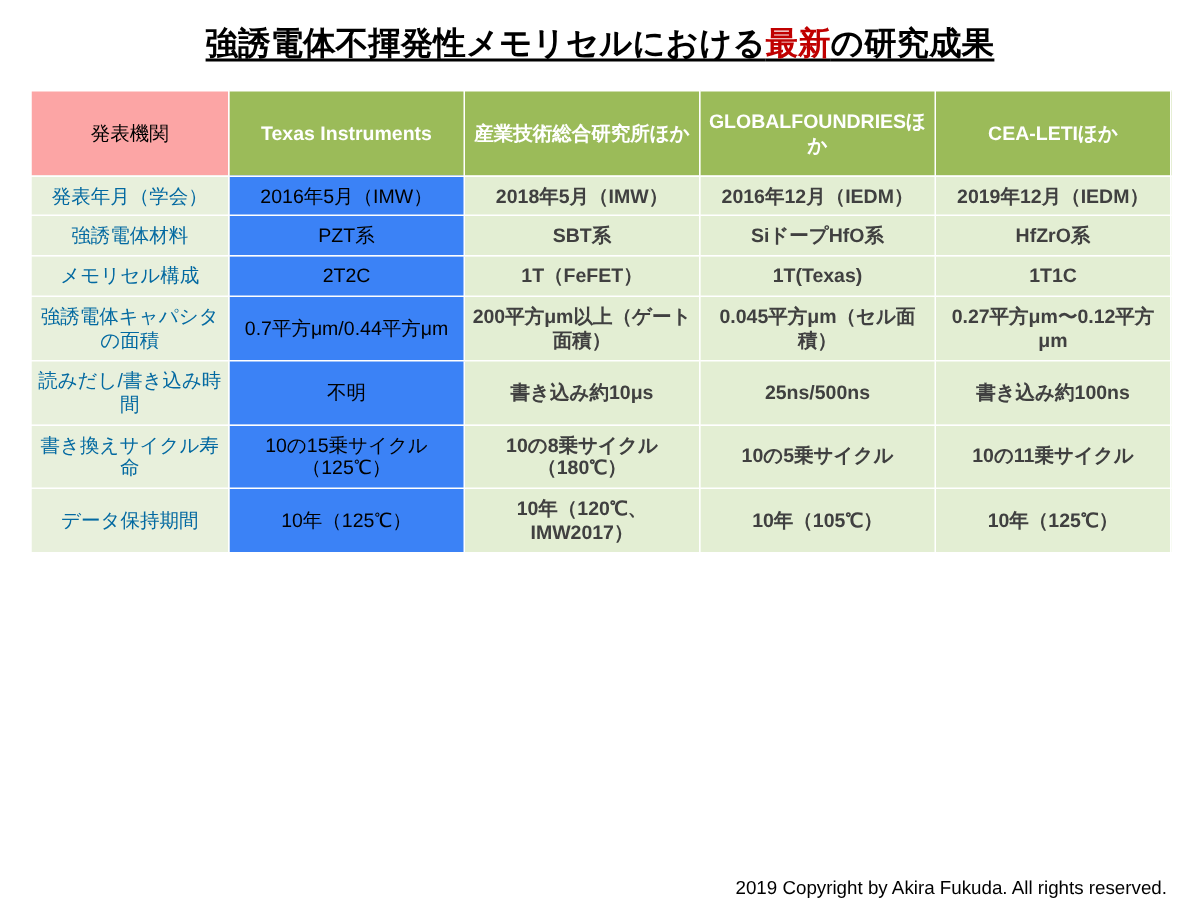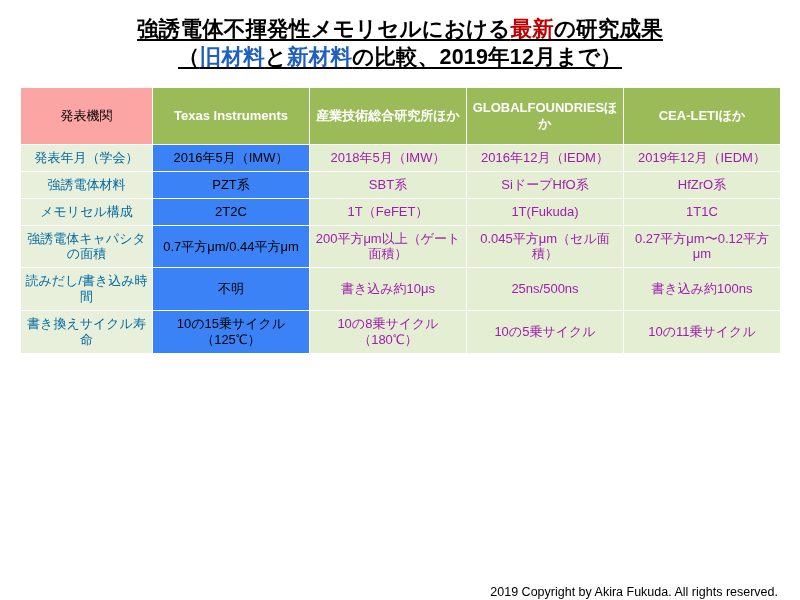--- a/index.html
+++ b/index.html
@@ -77,21 +77,22 @@
     background: #e8f0dc;
     font-size: 13px;
     color: #0369a1;
   }
   .cell-blue {
     background: #3b82f6;
     color: #000000;
   }
   .cell-green {
     background: #e3eed3;
-    color: #a21caf;
+    color: #404040;
+    font-weight: bold;
   }
   .footer {
     position: absolute;
     right: 22px;
     bottom: 1px;
     font-size: 12.5px;
     color: #000000;
   }
   col.c0 { width: 132px; }
   col.c1 { width: 157px; }
@@ -100,23 +101,20 @@
   col.c4 { width: 157px; }
 </style>
 </head>
 <body>
 
 <div class="slide">
 
   <div class="title-block">
     <div class="title-line u">
       <span>強誘電体不揮発性メモリセルにおける</span><span class="red">最新</span><span>の研究成果</span>
-    </div>
-    <div class="title-line u">
-      <span>（</span><span class="blue">旧材料</span><span>と</span><span class="blue">新材料</span><span>の比較、2019年12月まで）</span>
     </div>
   </div>
 
   <table class="main">
     <colgroup>
       <col class="c0">
         <col class="c1">
         <col class="c2">
         <col class="c3">
         <col class="c4">
@@ -142,21 +140,21 @@
         <td class="row-label">強誘電体材料</td>
         <td class="cell-blue">PZT系</td>
         <td class="cell-green">SBT系</td>
         <td class="cell-green">SiドープHfO系</td>
         <td class="cell-green">HfZrO系</td>
       </tr>
       <tr>
         <td class="row-label">メモリセル構成</td>
         <td class="cell-blue">2T2C</td>
         <td class="cell-green">1T（FeFET）</td>
-        <td class="cell-green">1T(Fukuda)</td>
+        <td class="cell-green">1T(Texas)</td>
         <td class="cell-green">1T1C</td>
       </tr>
       <tr>
         <td class="row-label">強誘電体キャパシタの面積</td>
         <td class="cell-blue">0.7平方μm/0.44平方μm</td>
         <td class="cell-green">200平方μm以上（ゲート面積）</td>
         <td class="cell-green">0.045平方μm（セル面積）</td>
         <td class="cell-green">0.27平方μm〜0.12平方μm</td>
       </tr>
       <tr>
@@ -166,18 +164,25 @@
         <td class="cell-green">25ns/500ns</td>
         <td class="cell-green">書き込み約100ns</td>
       </tr>
       <tr>
         <td class="row-label">書き換えサイクル寿命</td>
         <td class="cell-blue">10の15乗サイクル（125℃）</td>
         <td class="cell-green">10の8乗サイクル（180℃）</td>
         <td class="cell-green">10の5乗サイクル</td>
         <td class="cell-green">10の11乗サイクル</td>
       </tr>
+      <tr>
+        <td class="row-label">データ保持期間</td>
+        <td class="cell-blue">10年（125℃）</td>
+        <td class="cell-green">10年（120℃、IMW2017）</td>
+        <td class="cell-green">10年（105℃）</td>
+        <td class="cell-green">10年（125℃）</td>
+      </tr>
     </tbody>
   </table>
 
   <div class="footer">2019 Copyright by Akira Fukuda. All rights reserved.</div>
 
 </div>
 
 </body></html>

